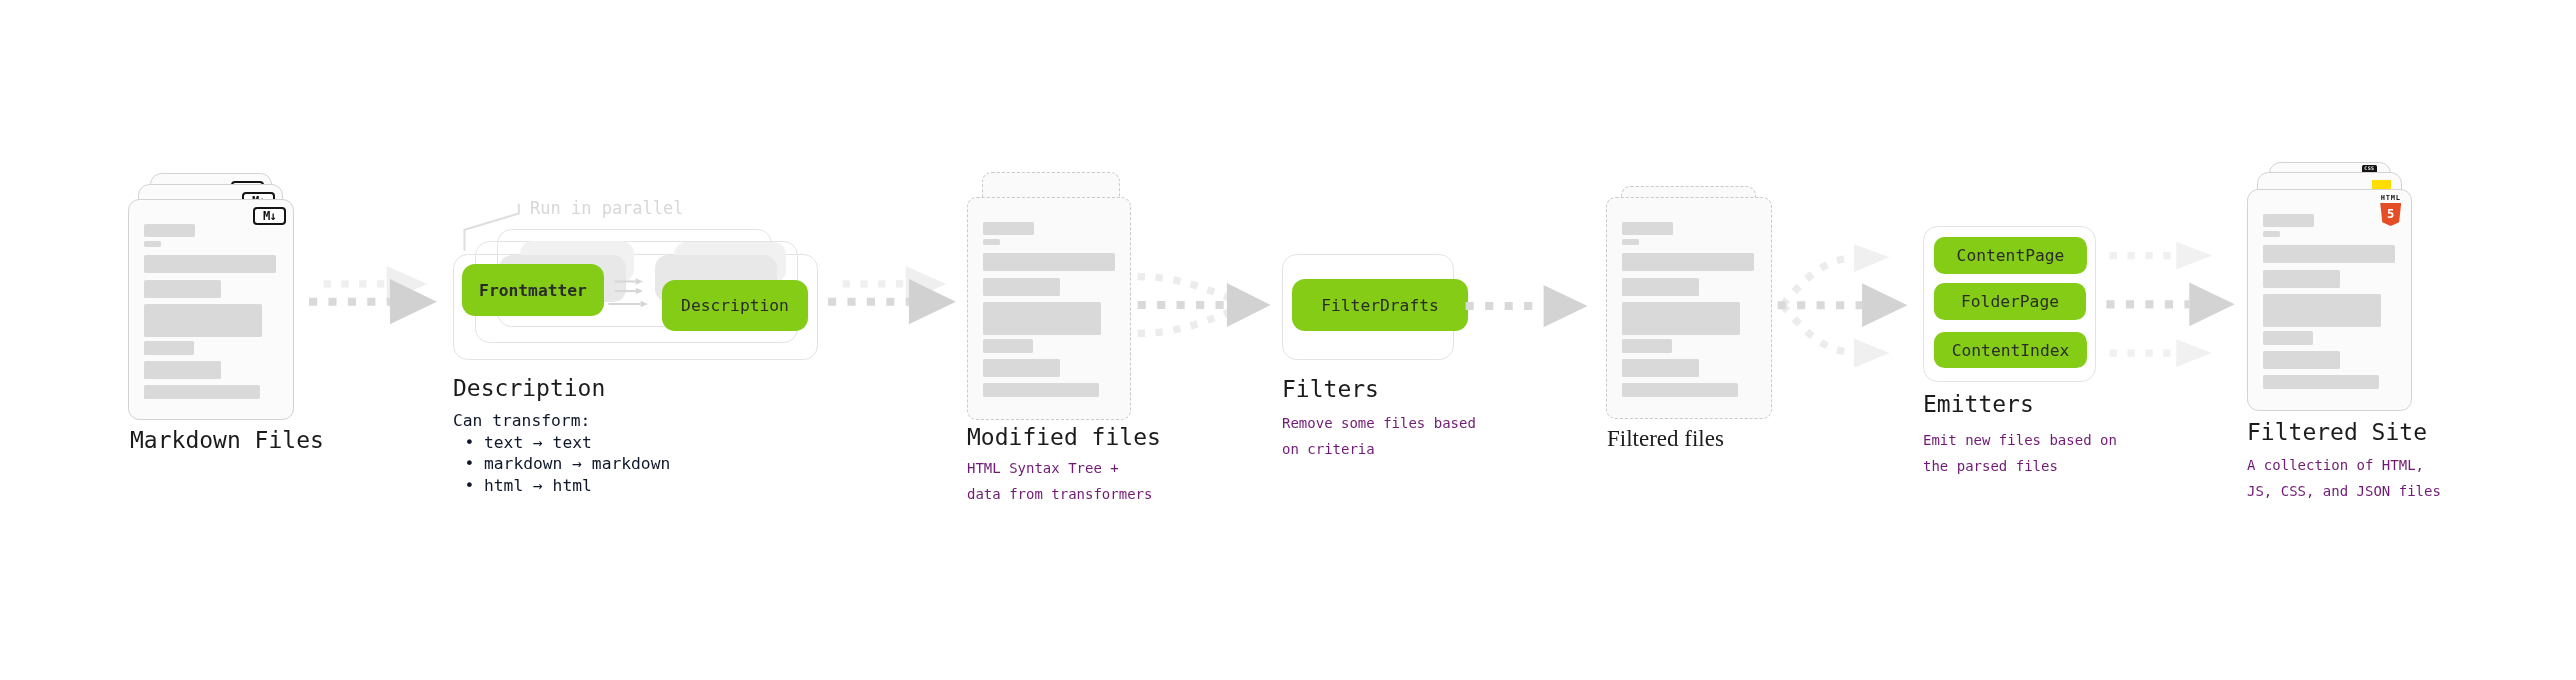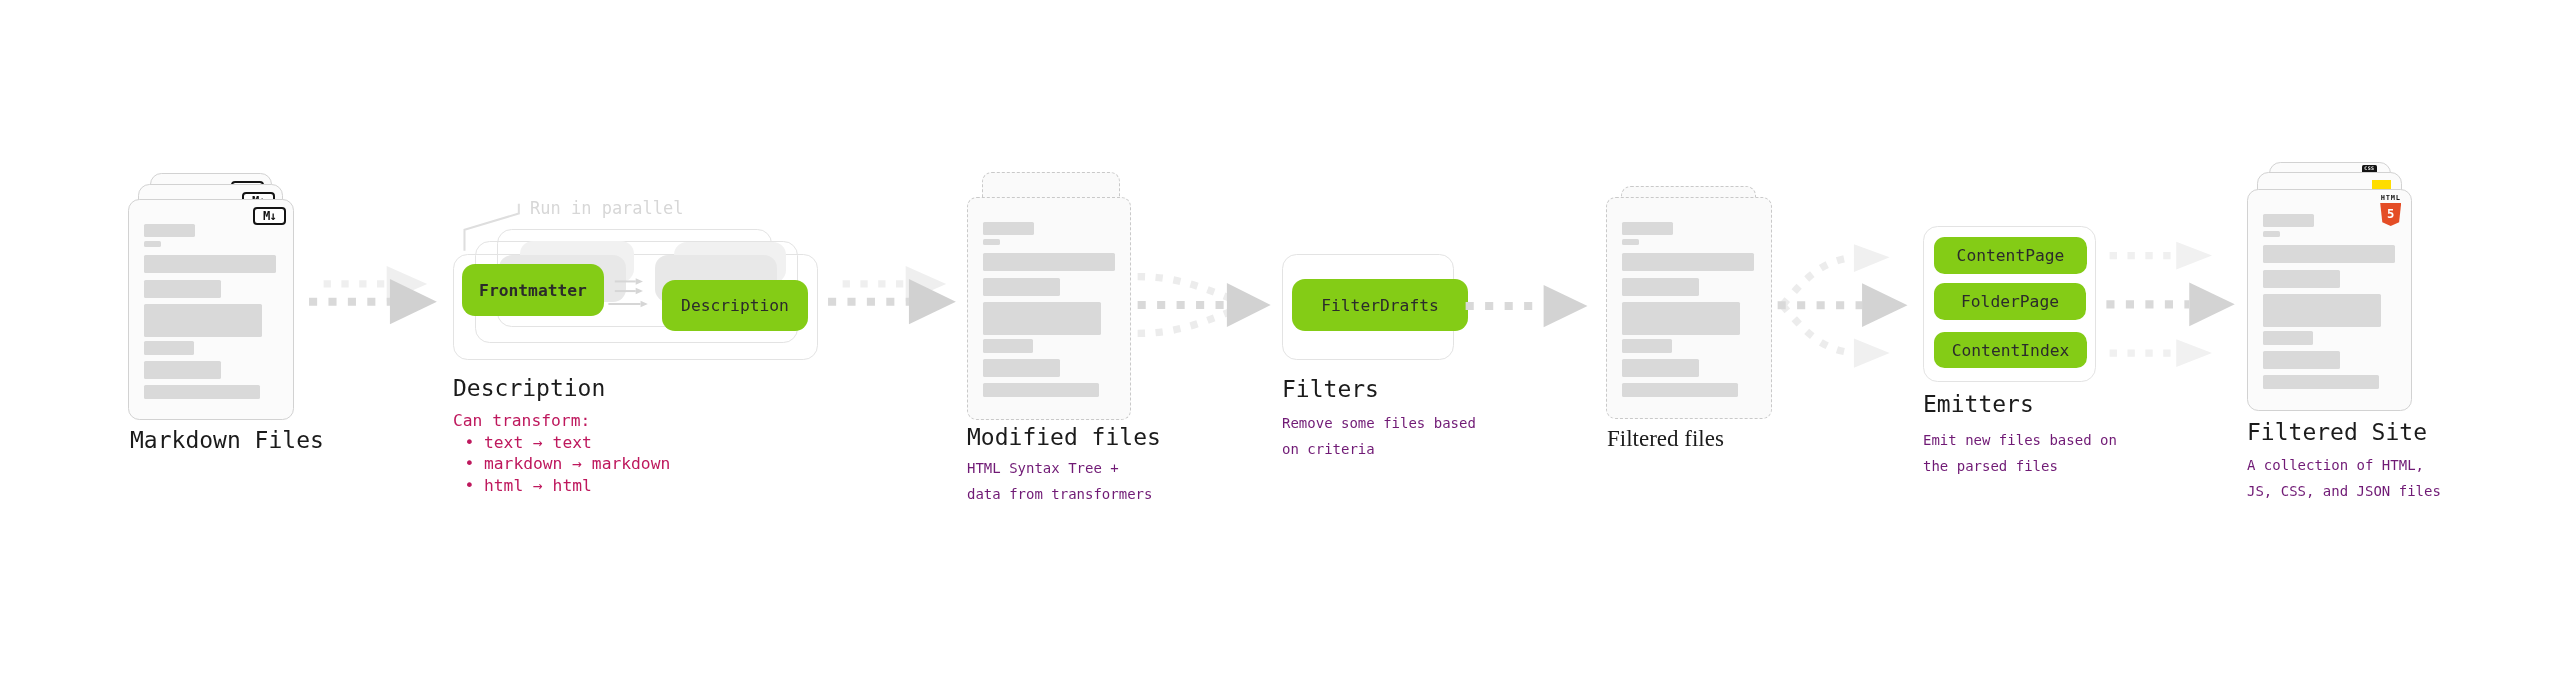--- a/index.html
+++ b/index.html
@@ -33,21 +33,21 @@
   .gbox{position:absolute;border:1.6px solid #e3e3e3;border-radius:14.6px;box-sizing:border-box;background:transparent;}
   .pill{position:absolute;background:#84cc16;border-radius:13px;display:flex;align-items:center;
     justify-content:center;font-size:16.3px;color:#2b2b2b;}
   .pill.small{border-radius:10.6px;}
   .ghost1{background:#e8e8e8;}
   .ghost2{background:#f1f1f1;}
 
   
   .title{position:absolute;font-size:23px;font-weight:500;color:#1b1b1b;white-space:nowrap;}
   .desc{position:absolute;font-size:14px;color:#701a75;line-height:26px;white-space:pre-line;}
-  .desc-list{position:absolute;font-size:16.3px;color:#be185d;line-height:21.5px;}
+  .desc-list{position:absolute;font-size:16.3px;color:#0f172a;line-height:21.5px;}
   .bullet{padding-left:11.4px;}
   .bullet::before{content:"• ";}
   .annotation{position:absolute;font-size:17px;font-weight:500;color:#d7d7d7;white-space:nowrap;}
 
   svg.arrow{position:absolute;overflow:visible;}
   .dash-main{stroke:#d9d9d9;stroke-width:10;stroke-dasharray:10 14;fill:none;}
   .dash-ghost{stroke:#efefef;stroke-width:9;stroke-dasharray:9 13;fill:none;}
   .dash-faint{stroke:#ececec;stroke-width:9;stroke-dasharray:9 13;fill:none;}
   .mini{stroke:#d6d6d6;stroke-width:2.5;fill:none;}
   .callout{stroke:#dedede;stroke-width:2.5;fill:none;}

